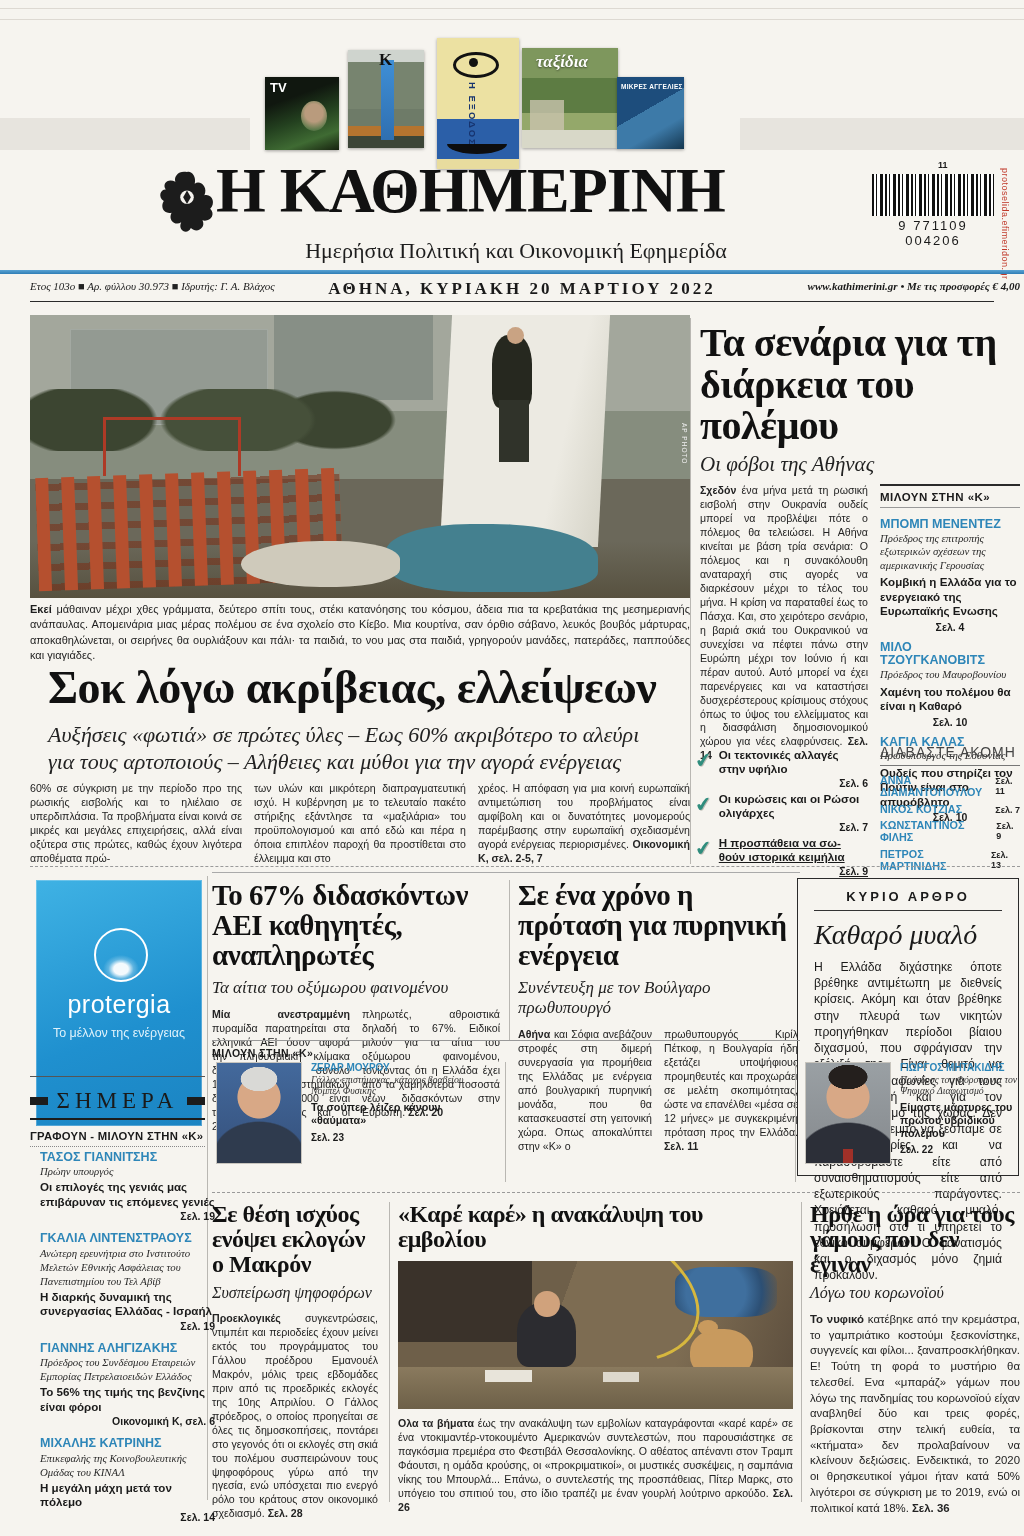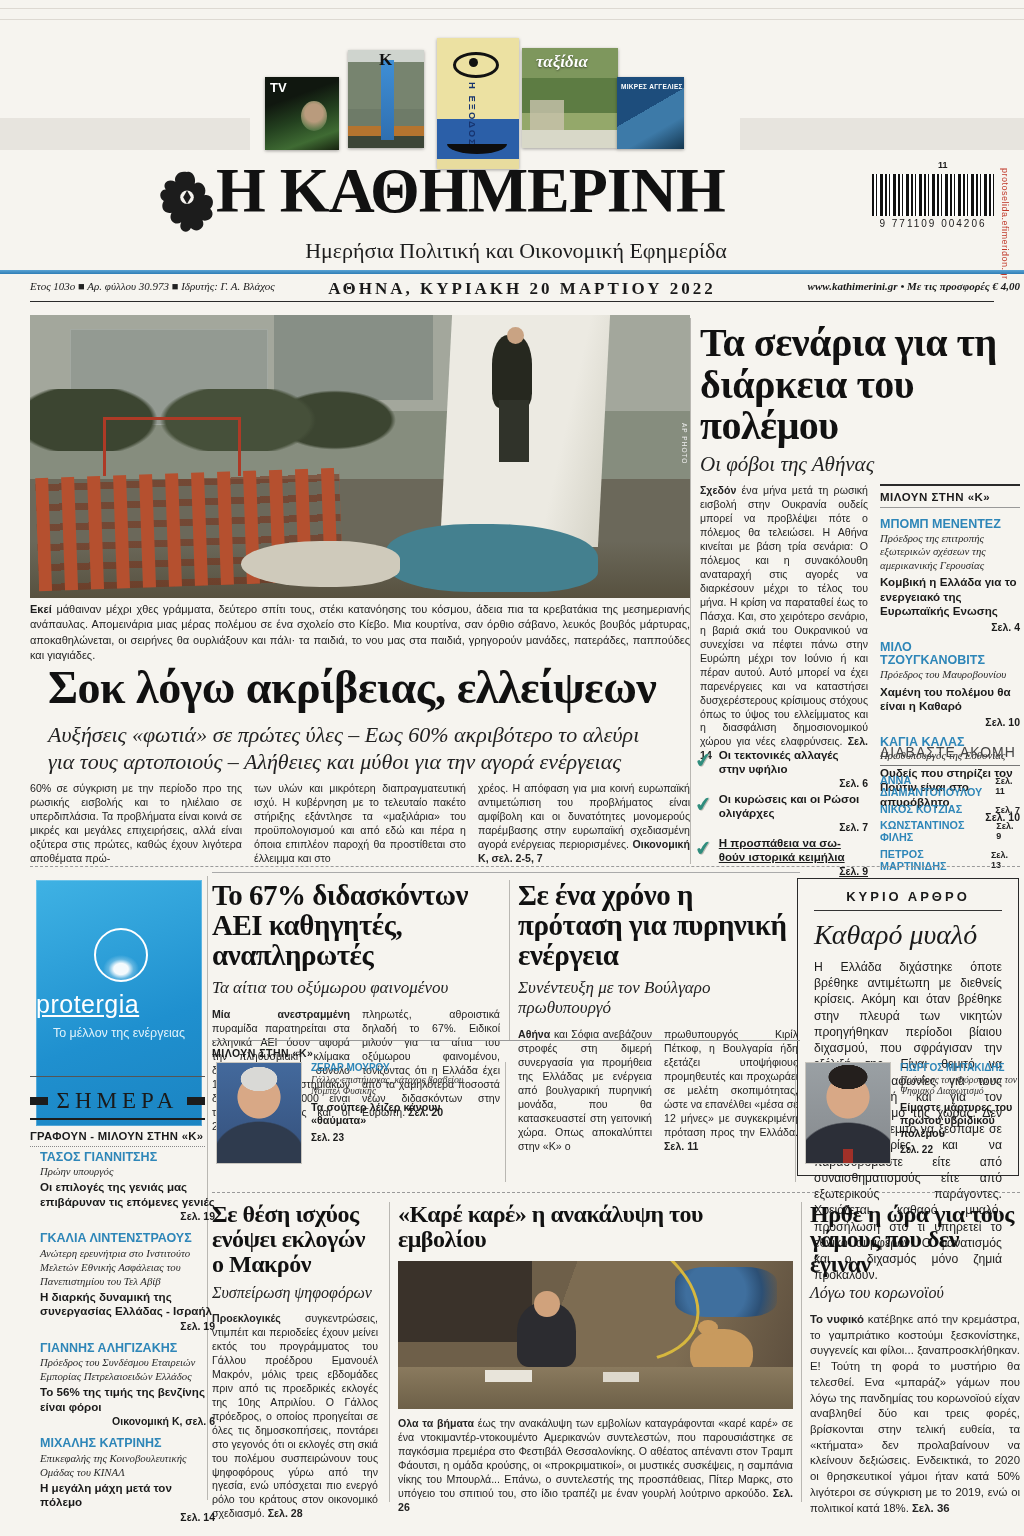--- a/index.html
+++ b/index.html
@@ -46,21 +46,21 @@
       radial-gradient(ellipse 50px 36px at 50% 95%, #2c2f38 0 96%, transparent 100%),
       linear-gradient(#9aa0a4,#85898d);}
   .pr-name{color:#2e86b8;font-weight:700;font-size:10px;line-height:1.15;}
   .pr-role{font-style:italic;font-size:9.8px;line-height:1.18;color:#333;font-family:"Liberation Serif",serif;}
   .pr-title{font-weight:700;font-size:10.8px;line-height:1.2;margin-top:4px;}
   .pr-page{font-weight:700;font-size:10px;margin-top:5px;}
   
   .sb-name{color:#2e86b8;font-weight:700;font-size:12.5px;line-height:1.1;}
   .sb-role{font-style:italic;font-size:10.8px;line-height:1.25;color:#2b2b2b;font-family:"Liberation Serif",serif;}
   .sb-title{font-weight:700;font-size:11.6px;line-height:1.25;margin-top:3px;}
-  .sb-page{font-weight:700;font-size:10.5px;text-align:right;margin-top:2px;}
+  .sb-page{font-weight:700;font-size:10.5px;text-align:center;margin-top:2px;}
   
   .sm-name{color:#2e86b8;font-weight:700;font-size:12.5px;line-height:1.15;}
   .sm-role{font-style:italic;font-size:10.8px;line-height:1.3;color:#2b2b2b;font-family:"Liberation Serif",serif;}
   .sm-title{font-weight:700;font-size:11.6px;line-height:1.25;margin-top:2px;}
   .sm-page{font-weight:700;font-size:10.5px;text-align:right;margin-top:1px;}
   .ra-row{display:flex;justify-content:space-between;align-items:baseline;margin-bottom:4.5px;}
   .ra-name{color:#2e86b8;font-weight:700;font-size:10.8px;}
   .ra-page{font-weight:700;font-size:9px;color:#222;}
 </style>
 </head>
@@ -98,21 +98,21 @@
   <svg class="abs" viewBox="0 0 60 70" style="left:158px;top:168px;width:58px;height:68px;">
     <path d="M30 4 C22 2 16 8 18 14 C10 10 4 16 8 22 C2 22 0 30 6 34 C2 40 6 48 14 46 C10 54 18 60 24 56 C20 64 30 70 34 62 C40 68 50 62 46 54 C54 56 60 48 54 42 C60 36 56 26 48 28 C52 20 44 12 38 16 C40 8 34 2 30 4 Z" fill="#1c1c1c"></path>
     <circle cx="30" cy="30" r="7" fill="#f6f4ef"></circle>
     <path d="M30 23 L34 30 L30 37 L26 30 Z" fill="#1c1c1c"></path>
   </svg>
   <div class="abs serif hl" style="left:216px;top:158px;width:600px;font-size:64px;letter-spacing:-1px;">Η ΚΑΘΗΜΕΡΙΝΗ</div>
   <div class="abs serif" style="left:216px;top:238px;width:600px;text-align:center;font-size:22px;color:#1d1d1d;">Ημερήσια Πολιτική και Οικονομική Εφημερίδα</div>
 
   <div class="abs" style="left:938px;top:160px;font-size:9px;font-weight:700;">11</div>
   <div class="abs barcode" style="left:872px;top:174px;width:122px;height:42px;"></div>
-  <div class="abs" style="left:872px;top:218px;width:122px;text-align:center;font-size:10px;letter-spacing:2px;">9 771109 004206</div>
+  <div class="abs" style="left:872px;top:218px;width:122px;text-align:center;font-size:13px;letter-spacing:2px;">9 771109 004206</div>
   <div class="abs vert-red" style="left:1000px;top:168px;height:80px;">protoselida.efimeridon.gr</div>
 
   <div class="abs" style="left:0;top:270px;width:1024px;height:4px;background:linear-gradient(#5aa3d4,#2f7db5);"></div>
   <div class="abs serif" style="left:30px;top:280px;font-size:11px;font-style:italic;color:#222;">Ετος 103ο ■ Αρ. φύλλου 30.973 ■ Ιδρυτής: Γ. Α. Βλάχος</div>
   <div class="abs serif" style="left:322px;top:279px;width:400px;text-align:center;font-size:17px;letter-spacing:3px;font-weight:700;">ΑΘΗΝΑ, ΚΥΡΙΑΚΗ 20 ΜΑΡΤΙΟΥ 2022</div>
   <div class="abs serif" style="left:724px;top:280px;width:296px;text-align:right;font-size:11px;font-style:italic;font-weight:700;">www.kathimerini.gr  •  Με τις προσφορές € 4,00</div>
   <div class="abs" style="left:30px;top:301px;width:964px;height:1px;background:#2a2a2a;"></div>
 
   <div class="abs" style="left:30px;top:315px;width:660px;height:283px;overflow:hidden;background:linear-gradient(#a3a79c 0 34%,#868d7e 34% 58%,#6b685a 58% 80%,#57513f);">
     <div class="abs" style="left:6%;top:5%;width:30%;height:34%;background:#939a92;box-shadow:inset 0 0 0 1px rgba(255,255,255,.15);"></div>
@@ -220,21 +220,21 @@
     <div class="jt bodytxt" style="flex:1;">60% σε σύγκριση με την περίοδο προ της ρωσικής εισβολής και το ηλιέλαιο σε υπερδιπλάσια. Τα προβλήματα είναι κοινά σε μικρές και μεγάλες επιχειρήσεις, αλλά είναι οξύτερα στις πρώτες, καθώς έχουν λιγότερα αποθέματα πρώ-</div>
     <div class="jt bodytxt" style="flex:1;">των υλών και μικρότερη διαπραγματευτική ισχύ. Η κυβέρνηση με το τελευταίο πακέτο στήριξης εξάντλησε τα «μαξιλάρια» του προϋπολογισμού και από εδώ και πέρα η όποια επιπλέον παροχή θα προστίθεται στο έλλειμμα και στο</div>
     <div class="jt bodytxt" style="flex:1;"><span>χρέος. Η απόφαση για μια κοινή ευρωπαϊκή αντιμετώπιση του προβλήματος είναι αμφίβολη και οι δυνατότητες μονομερούς παρέμβασης στην ευρωπαϊκή σχεδιασμένη αγορά ενέργειας περιορισμένες. </span><span class="pgref">Οικονομική Κ, σελ. 2-5, 7</span></div>
   </div>
   <div class="abs dash" style="left:30px;top:866px;width:990px;"></div>
 
   <div class="abs vline" style="left:207px;top:876px;height:624px;"></div>
 
   <div class="abs" style="left:36px;top:880px;width:166px;height:246px;background:linear-gradient(160deg,#3fb2e4,#1f90cf 60%,#1b84c2);box-shadow:inset 0 0 0 1px rgba(255,255,255,.25);">
     <div class="abs" style="left:58px;top:48px;width:50px;height:50px;border:2.5px solid #fff;border-radius:50%;background:radial-gradient(ellipse 18px 14px at 50% 78%,rgba(255,255,255,.95) 0 40%,rgba(255,255,255,.25) 70%,transparent);"></div>
-    <div class="abs" style="left:0;top:110px;width:166px;text-align:left;color:#fff;font-size:25px;letter-spacing:.5px;text-decoration:underline;">protergia</div>
+    <div class="abs" style="left:0;top:110px;width:166px;text-align:center;color:#fff;font-size:25px;letter-spacing:.5px;">protergia</div>
     <div class="abs" style="left:0;top:146px;width:166px;text-align:center;color:#dff2fb;font-size:12.5px;">Το μέλλον της ενέργειας</div>
   </div>
   <div class="abs" style="left:30px;top:1076px;width:175px;height:1px;background:#555;"></div>
   <div class="abs" style="left:30px;top:1088px;width:175px;display:flex;align-items:center;gap:6px;">
     <span style="flex:0 0 18px;height:8px;background:#1c1c1c;"></span>
     <span class="serif" style="flex:1;text-align:center;font-size:23px;letter-spacing:5px;">ΣΗΜΕΡΑ</span>
     <span style="flex:0 0 18px;height:8px;background:#1c1c1c;"></span>
   </div>
   <div class="abs" style="left:30px;top:1118px;width:175px;height:2px;background:#1c1c1c;"></div>
   <div class="abs" style="left:30px;top:1130px;width:175px;font-weight:700;font-size:11.3px;letter-spacing:.3px;border-bottom:1px dotted #888;padding-bottom:4px;">ΓΡΑΦΟΥΝ - ΜΙΛΟΥΝ ΣΤΗΝ «Κ»</div>

